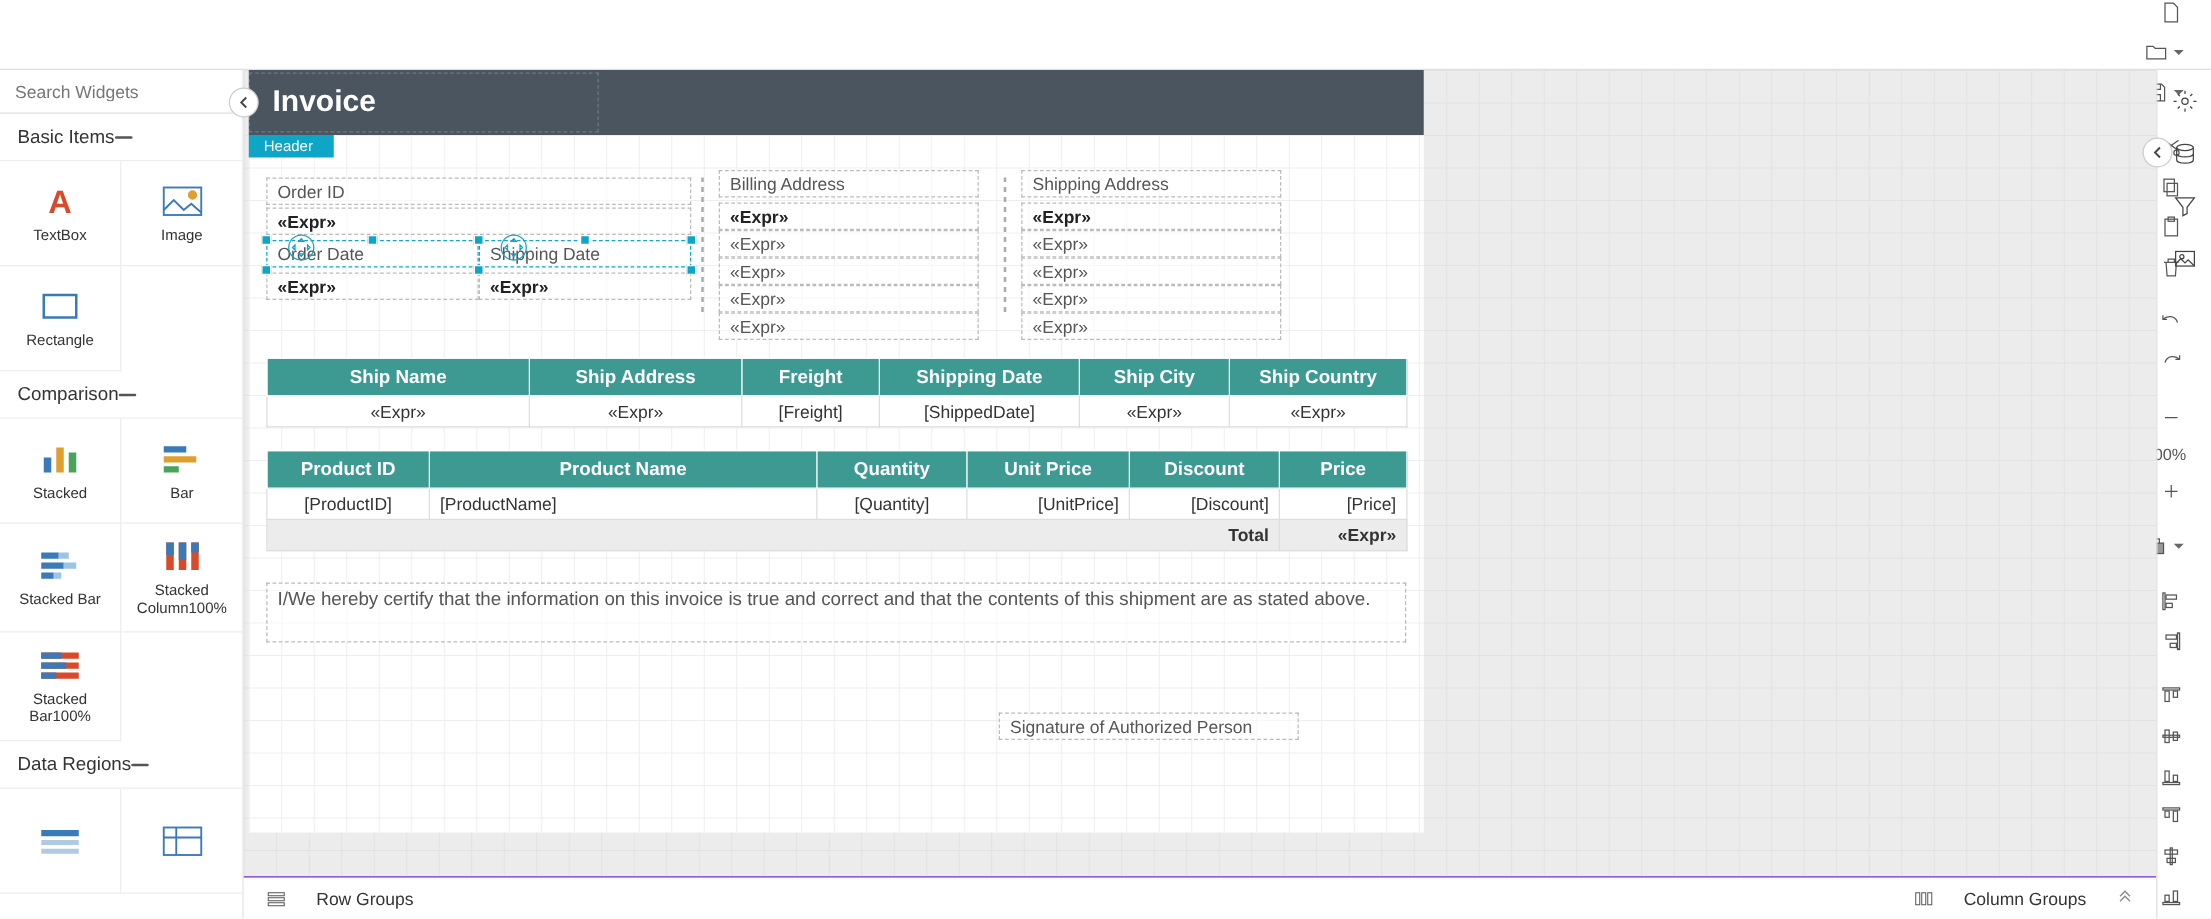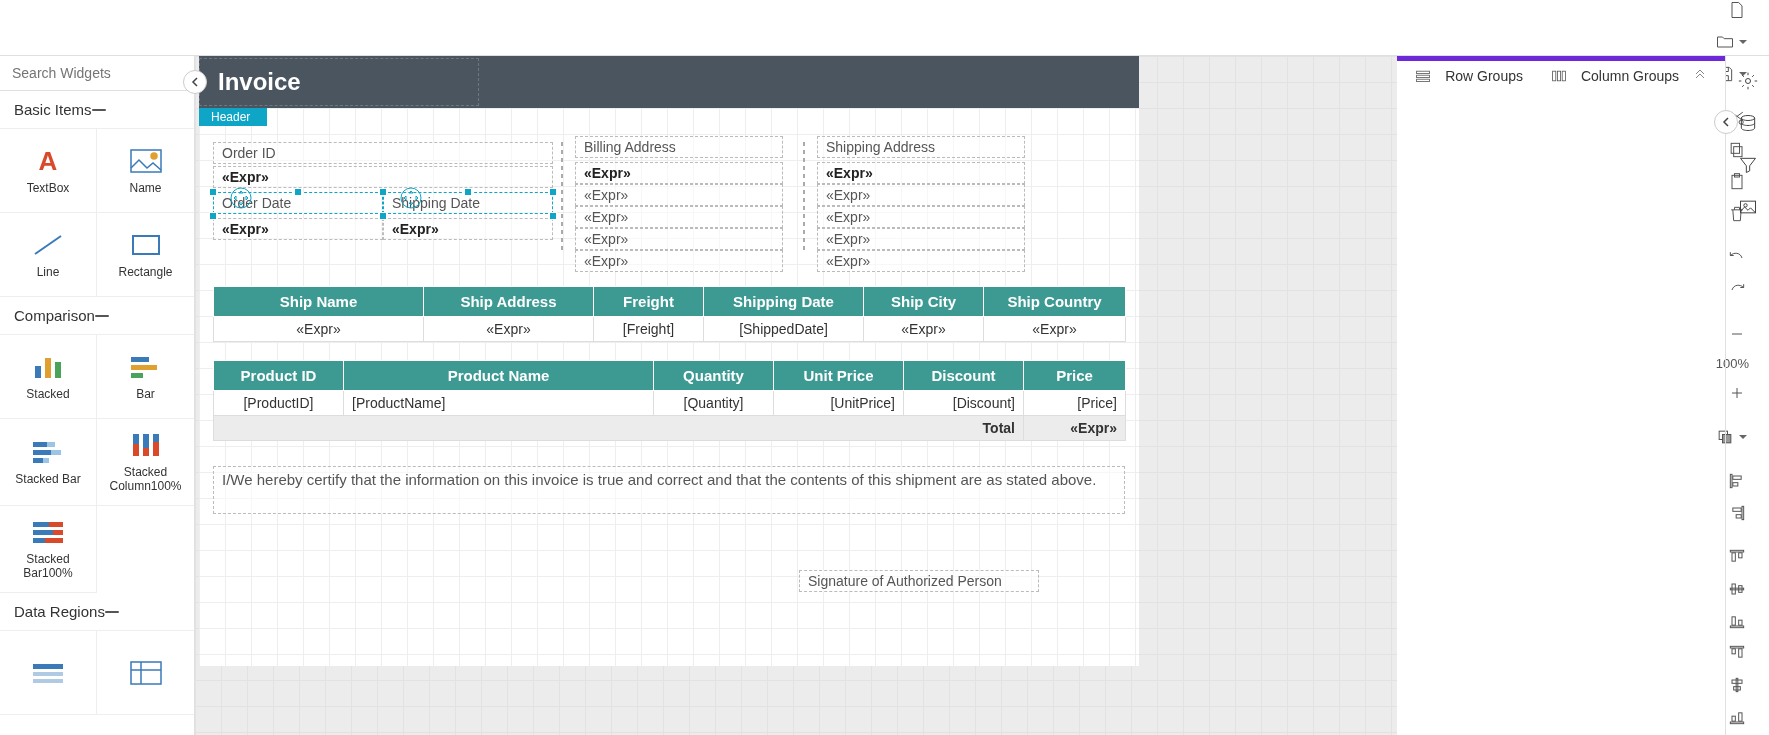--- a/index.html
+++ b/index.html
@@ -30,21 +30,21 @@
 .section-head { display: flex; align-items: center; justify-content: flex-start; padding: 10px 14px; font-size: 15px; font-weight: 500; border-bottom: 1px solid #eee; cursor: pointer; }
 .section-head .minus { width: 14px; height: 2px; background: #555; border-radius: 1px; }
 .widget-grid { display: grid; grid-template-columns: 1fr 1fr; }
 .widget-cell { border-right: 1px solid #eee; border-bottom: 1px solid #eee; display: flex; flex-direction: column; align-items: center; justify-content: center; padding: 12px 4px; cursor: pointer; min-height: 84px; }
 .widget-cell:nth-child(2n){ border-right: none; }
 .widget-cell .ic { width: 40px; height: 28px; display: flex; align-items: center; justify-content: center; }
 .widget-cell .lbl { font-size: 12px; color: #333; text-align: center; margin-top: 6px; }
 .collapse-handle { position: absolute; top: 70px; left: 183px; width: 24px; height: 24px; background: #fff; border: 1px solid #ccc; border-radius: 12px; display: flex; align-items: center; justify-content: center; cursor: pointer; z-index: 5; }
 
 
-.canvas-wrap { position: relative; flex: 1; display: flex; min-height: 0; justify-content: space-between; }
+.canvas-wrap { position: relative; flex: 1; display: flex; flex-direction: column; min-height: 0; justify-content: space-between; }
 .canvas-scroll { flex: 1; overflow: auto; background: #ececec; background-image: linear-gradient(#e2e2e2 1px, transparent 1px), linear-gradient(90deg, #e2e2e2 1px, transparent 1px); background-size: 26px 26px; padding: 0; }
 .report { width: 940px; margin: 0 0 0 4px; background: #fff; background-image: linear-gradient(#eee 1px, transparent 1px), linear-gradient(90deg, #eee 1px, transparent 1px); background-size: 26px 26px; position: relative; }
 .report-header-bar { background: #4a5560; height: 52px; display: flex; align-items: center; }
 .inv-title { color: #fff; font-size: 24px; font-weight: bold; padding: 0 18px; border: 1px dashed rgba(255,255,255,0.2); height: 48px; display: flex; align-items: center; width: 280px;}
 .header-tag { background: #0ea5c6; color: #fff; font-size: 12px; padding: 2px 12px; width: 68px; }
 .body-area { position: relative; min-height: 540px; }
 
 
 .fld { position: absolute; font-size: 14px; color: #555; border: 1px dashed #bbb; background: rgba(255,255,255,0.5); padding: 2px 8px; }
 .fld.b { font-weight: bold; color: #222; }
@@ -54,21 +54,21 @@
 
 
 .tbl { position: absolute; border-collapse: collapse; table-layout: fixed; }
 .tbl th { background: #3d9a93; color: #fff; font-weight: bold; padding: 6px 8px; font-size: 15px; border: 1px solid #fff; text-align: center; }
 .tbl td { background: #fff; padding: 4px 8px; font-size: 14px; text-align: center; border: 1px solid #ddd; }
 .tbl .totrow td { background: #ececec; font-weight: bold; text-align: right; }
 
 .divider-v { position: absolute; width: 2px; background: repeating-linear-gradient(180deg, #aaa 0 4px, transparent 4px 8px); }
 
 
-.groups-bar { height: 34px; background: #fff; border-top: 5px solid #6d28d9; display: flex; align-items: center; padding: 0 18px; gap: 14px; }
+.groups-bar { height: 34px; background: #fff; border-top: 1px solid #6d28d9; display: flex; align-items: center; padding: 0 18px; gap: 24px; }
 .groups-bar .gicon { width: 16px; height: 14px; stroke: #555; fill: none; }
 .groups-bar .glabel { font-size: 14px; color: #333; }
 .groups-bar .exp { margin-left: auto; font-size: 12px; color: #888; cursor: pointer; }
 
 
 .right-rail { width: 44px; border-left: 1px solid #e0e0e0; display: flex; flex-direction: column; align-items: center; padding-top: 8px; gap: 8px; position: relative; }
 .right-rail .collapse-handle-r { position: absolute; top: 54px; left: -12px; width: 24px; height: 24px; background: #fff; border: 1px solid #ccc; border-radius: 12px; display: flex; align-items: center; justify-content: center; cursor: pointer; }
 .rail-btn { width: 34px; height: 34px; display: flex; align-items: center; justify-content: center; cursor: pointer; border-radius: 4px; }
 .rail-btn svg { width: 20px; height: 20px; stroke: #444; fill: none; stroke-width: 1.2; }
 </style>
@@ -287,29 +287,21 @@
         <div class="lbl">TextBox</div>
       </div>
       <div class="widget-cell">
         <div class="ic">
             <svg width="34" height="26" viewBox="0 0 34 26" stroke="#3a7ab8" fill="none" stroke-width="1.5">
               <rect x="2" y="2" width="30" height="22"></rect>
               <circle cx="25" cy="8" r="3" fill="#e0a030" stroke="#e0a030"></circle>
               <path d="M2 20l8-8 8 8 6-5 8 7"></path>
             </svg>
           </div>
-        <div class="lbl">Name</div>
-      </div>
-      <div class="widget-cell">
-        <div class="ic">
-            <svg width="34" height="26" viewBox="0 0 34 26">
-              <line x1="4" y1="22" x2="30" y2="4" stroke="#3a7ab8" stroke-width="2"></line>
-            </svg>
-          </div>
-        <div class="lbl">Line</div>
+        <div class="lbl">Image</div>
       </div>
       <div class="widget-cell">
         <div class="ic">
             <svg width="34" height="26" viewBox="0 0 34 26">
               <rect x="4" y="4" width="26" height="18" stroke="#3a7ab8" fill="none" stroke-width="2"></rect>
             </svg>
           </div>
         <div class="lbl">Rectangle</div>
       </div>
     </div>

